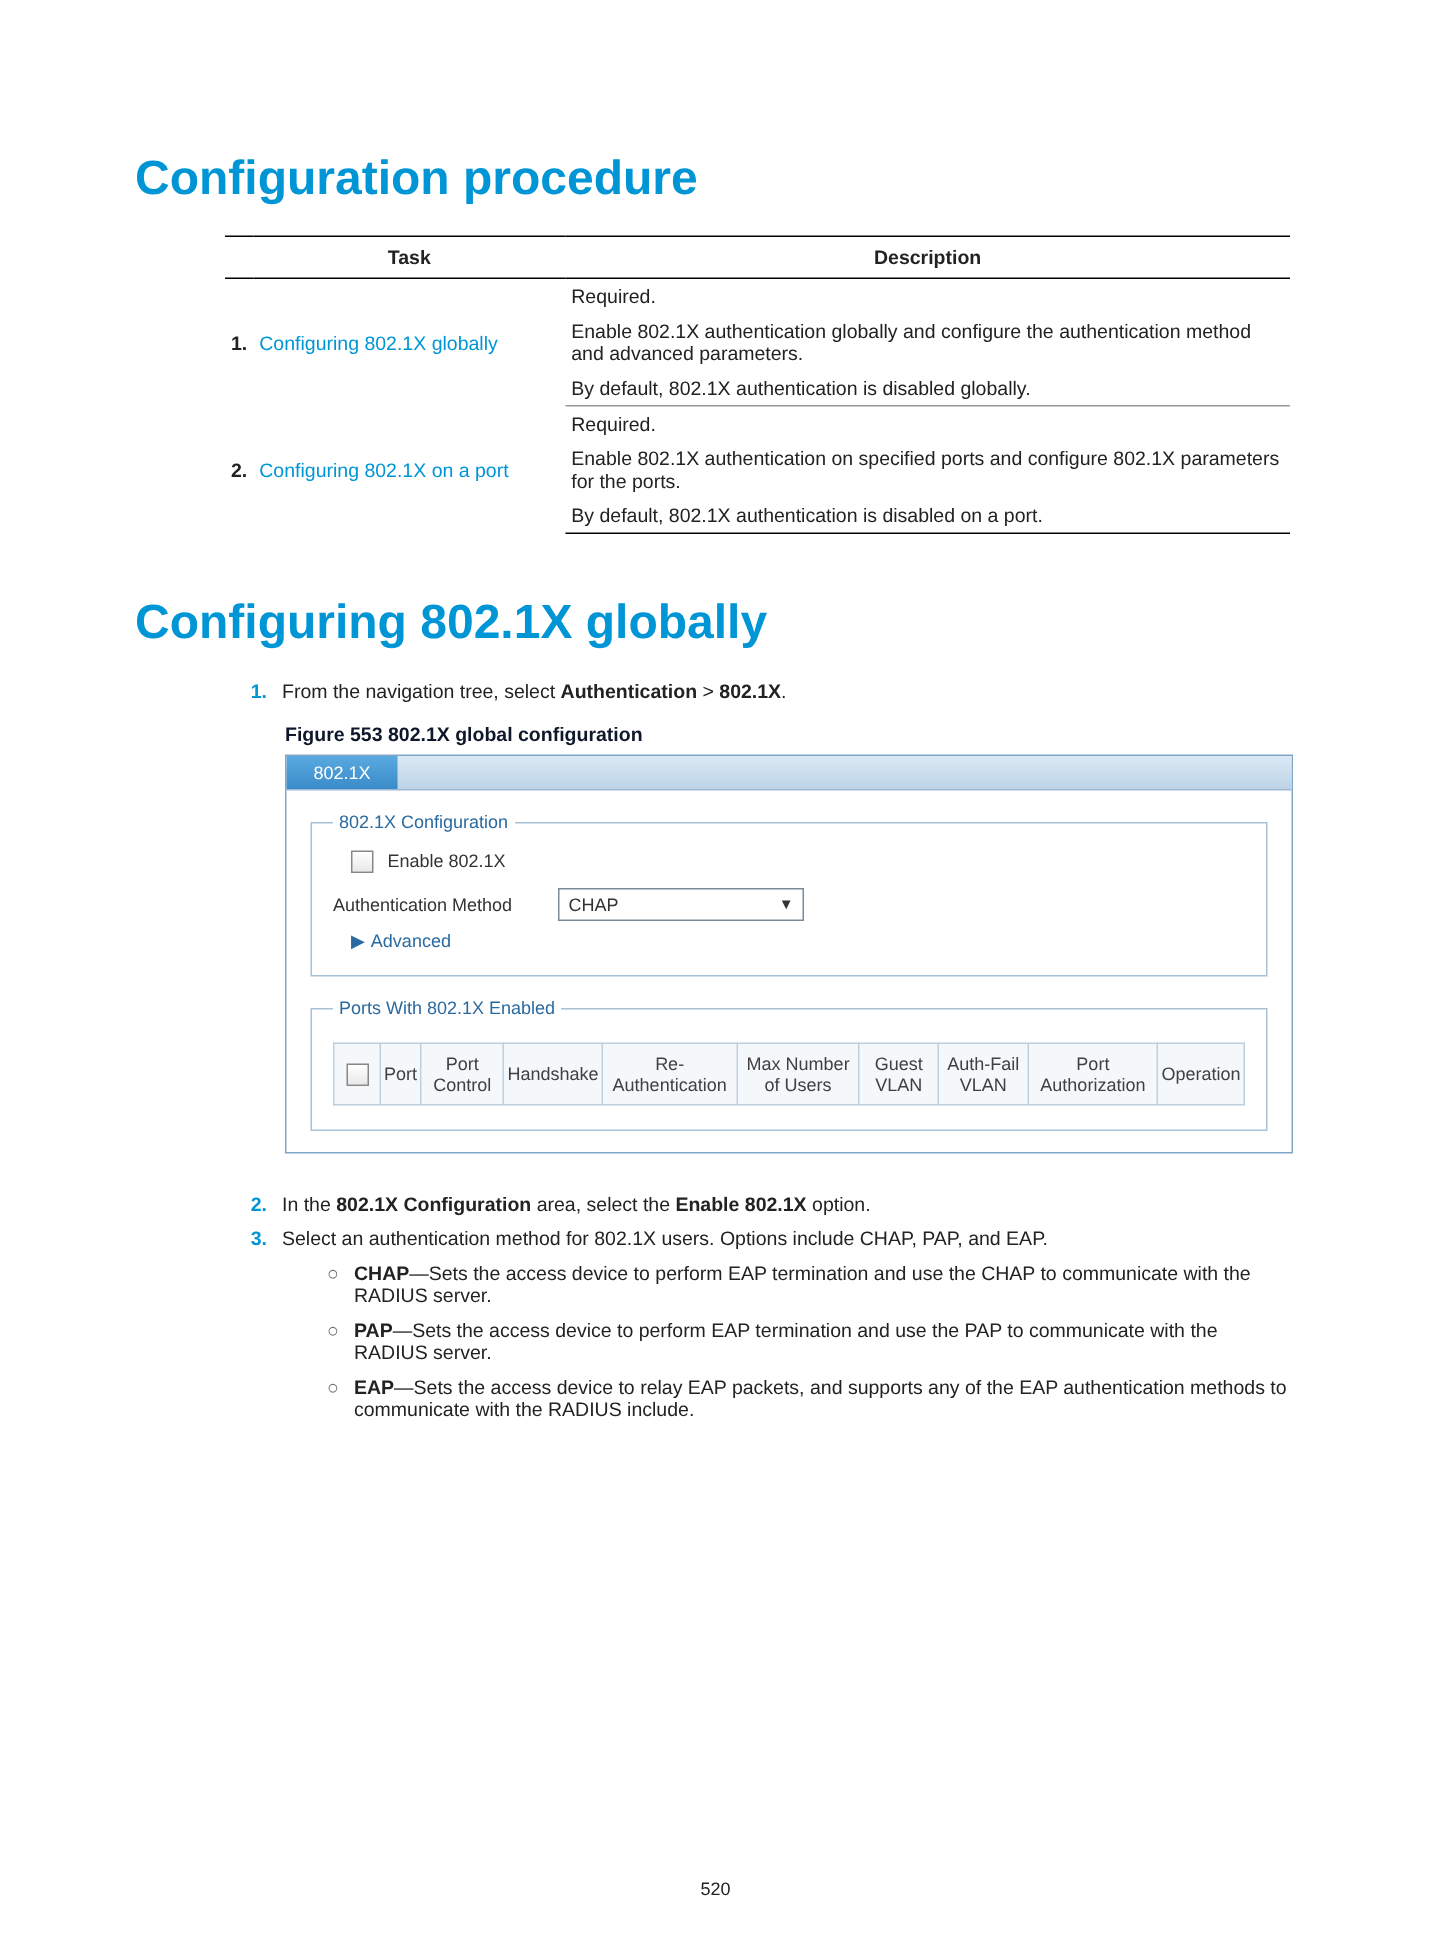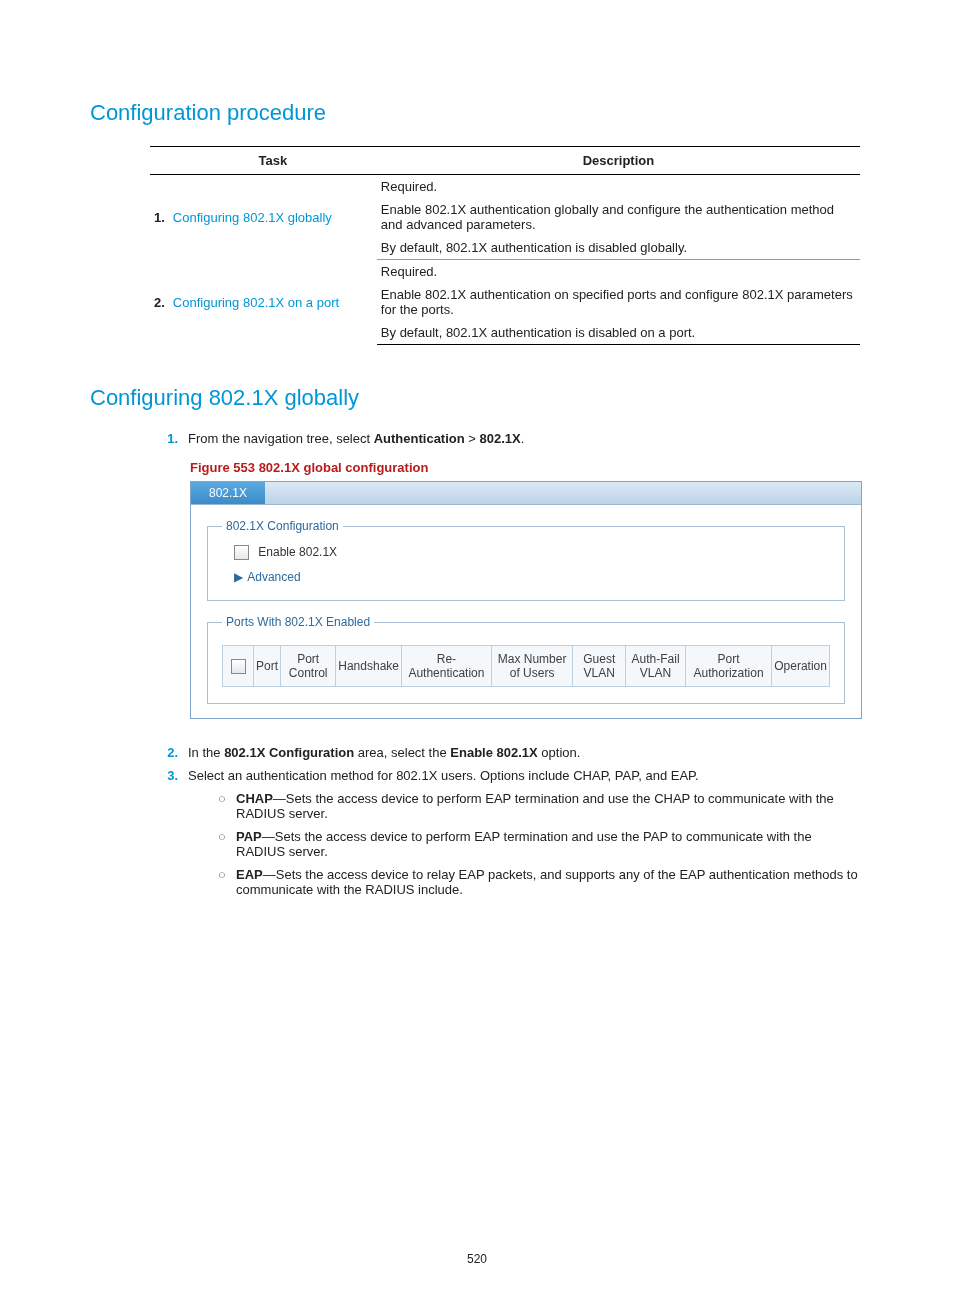--- a/index.html
+++ b/index.html
@@ -11,22 +11,22 @@
   }
   .page {
     width: 954px;
     min-height: 1296px;
     padding: 90px 90px 40px 90px;
     box-sizing: border-box;
     position: relative;
   }
   h1 {
     color: #0096d6;
-    font-weight: 400;
-    font-size: 22px;
+    font-weight: 700;
+    font-size: 32px;
     margin: 10px 0 20px 0;
   }
   .task-table {
     border-collapse: collapse;
     margin-left: 60px;
     width: 710px;
   }
   .task-table th {
     text-align: center;
     font-size: 13px;
@@ -41,21 +41,21 @@
   }
   .task-table tr.sep td { border-bottom: 1px solid #999; }
   .task-table tr.last td { border-bottom: 1px solid #000; }
   .num-col { width: 10px; text-align: right; padding-right: 10px; }
   .task-col { width: 200px; }
   .linklike { color: #0096d6; }
   .step-list { margin-left: 60px; padding: 0; }
   .step-row { display: flex; margin: 8px 0; }
   .step-num { color: #0096d6; font-weight: bold; width: 28px; flex-shrink:0; text-align:right; padding-right:10px; }
   .step-body { flex: 1; }
-  .fig-caption { color:#b91c1c; font-weight:bold; font-size:13px; margin: 14px 0 6px 100px; }
+  .fig-caption { color:#0f172a; font-weight:bold; font-size:13px; margin: 14px 0 6px 100px; }
   .screenshot {
     margin-left: 100px;
     width: 670px;
     border: 1px solid #7ea6c9;
     background: #fff;
     font-family: Tahoma, Arial, sans-serif;
     font-size: 12px;
     color: #333;
   }
   .tabbar {
@@ -179,20 +179,27 @@
   <div class="screenshot">
     <div class="tabbar">
       <span class="tab">802.1X</span>
     </div>
 
     <fieldset class="conf">
       <legend>802.1X Configuration</legend>
       <div class="cb-row">
         <span class="cb"></span>
         <span>Enable 802.1X</span>
+      </div>
+      <div class="auth-row">
+        <span class="auth-label">Authentication Method</span>
+        <span class="selectish">
+          <span>CHAP</span>
+          <span class="caret">▼</span>
+        </span>
       </div>
       <div class="adv">
         <span class="adv-tri">▶</span><span>Advanced</span>
       </div>
     </fieldset>
 
     <fieldset class="conf">
       <legend>Ports With 802.1X Enabled</legend>
       <table class="ports-table">
         <thead>

